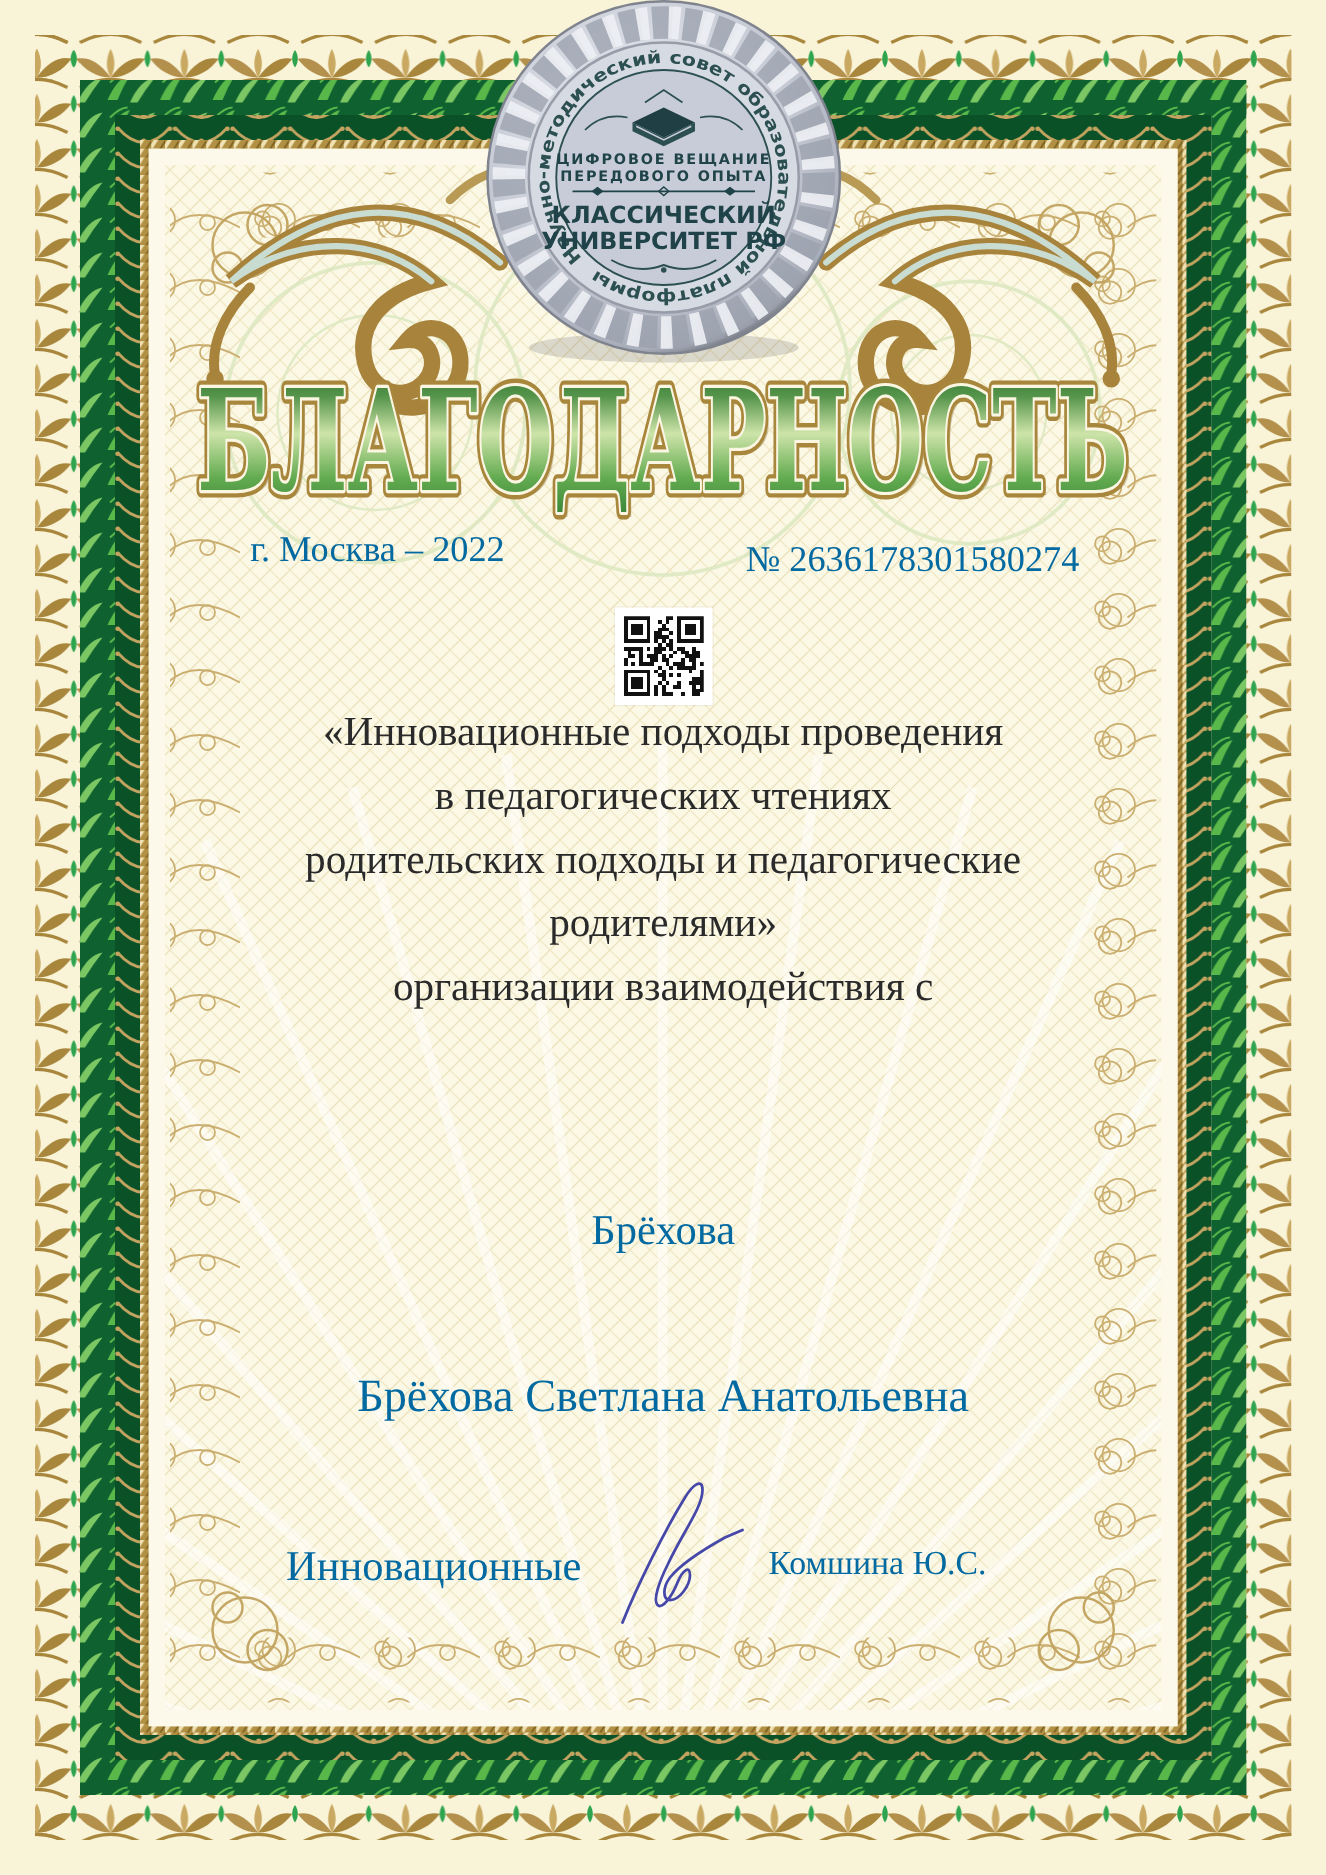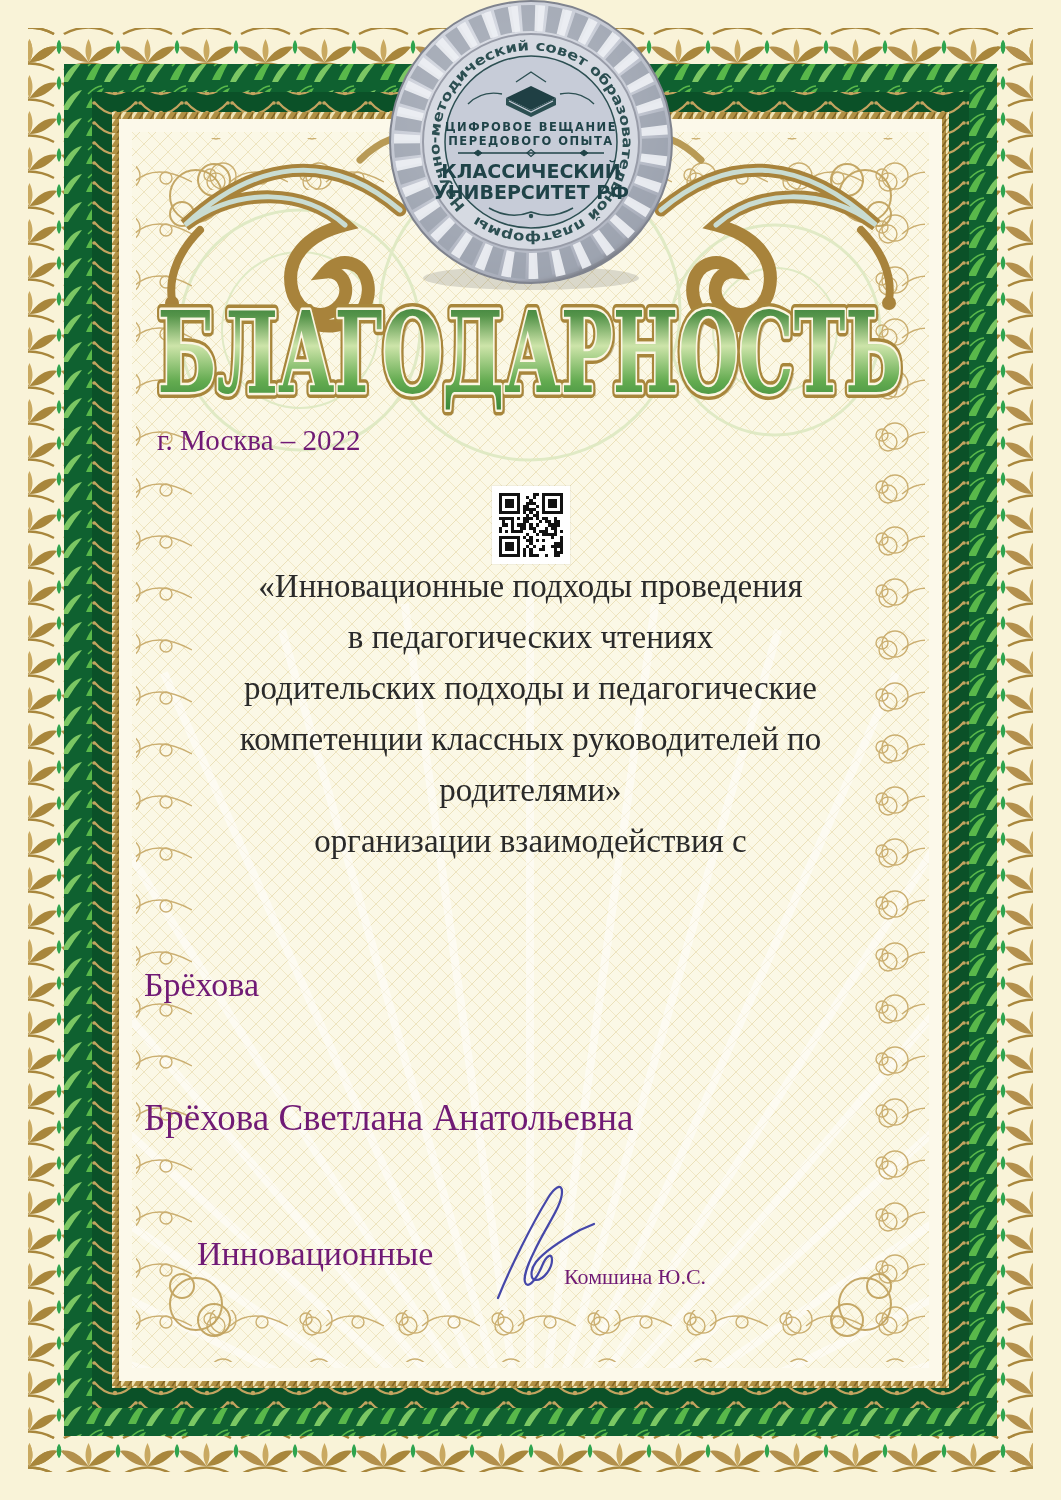--- a/index.html
+++ b/index.html
@@ -1,28 +1,28 @@
 <!DOCTYPE html>
 <html><head>
 <meta charset="utf-8">
 <style>
   html,body{margin:0;padding:0;background:#e8e4d4;}
   .page{position:relative;width:1061px;height:1500px;background:#F9F3D8;overflow:hidden;
         font-family:"Liberation Serif","DejaVu Serif",serif;}
   .bg{position:absolute;left:0;top:0;width:1061px;height:1500px;}
   .abs{position:absolute;}
-  .doc-text{color:#701a75;}
+  .doc-text{color:#0369a1;text-align:center;}
   .place-year{left:157px;top:424px;width:290px;font-size:29px;}
   .doc-number{left:580px;top:432px;width:300px;font-size:29px;}
   .body-lines{left:144px;top:561px;width:773px;}
   .bline{font-size:33px;line-height:51px;color:#2a2a2a;text-align:center;}
   .participant-label{left:144px;top:966px;width:773px;font-size:34px;}
   .participant-name{left:144px;top:1068px;width:773px;font-size:37px;font-weight:normal;margin-top:28px;}
   .signer-role{left:197px;top:1235px;width:300px;font-size:34px;}
-  .signer-name{left:564px;top:1235px;width:300px;font-size:22px;margin-top:29px;}
+  .signer-name{left:552px;top:1235px;width:300px;font-size:27px;}
   .qr-box{left:492px;top:486px;width:78px;height:78px;background:#ffffff;
           box-shadow:0 0 0 1px rgba(0,0,0,0.04);display:flex;align-items:center;justify-content:center;}
   .sig-svg{left:470px;top:1168px;}
 </style>
 </head>
 <body>
 
 <div class="page">
 
   <svg class="bg" width="1061" height="1500" viewBox="0 0 1061 1500">
@@ -241,20 +241,21 @@
 
     <g font-family="DejaVu Serif, serif" font-weight="bold" font-size="112" text-anchor="middle">
       <text x="534" y="396" fill="rgba(120,95,35,0.35)" textLength="745" lengthAdjust="spacingAndGlyphs">БЛАГОДАРНОСТЬ</text>
       <text x="530" y="392" fill="none" stroke="#A8863B" stroke-width="12" stroke-linejoin="round" textLength="745" lengthAdjust="spacingAndGlyphs">БЛАГОДАРНОСТЬ</text>
       <text x="530" y="392" fill="none" stroke="#FBF6E2" stroke-width="5" stroke-linejoin="round" textLength="745" lengthAdjust="spacingAndGlyphs">БЛАГОДАРНОСТЬ</text>
       <text x="530" y="392" fill="url(#titleGrad)" textLength="745" lengthAdjust="spacingAndGlyphs">БЛАГОДАРНОСТЬ</text>
     </g>
   </svg>
 
   <div class="abs doc-text place-year">г. Москва – 2022</div>
+  <div class="abs doc-text doc-number">№ 2636178301580274</div>
 
   <div class="abs qr-box">
     <svg id="qr-svg" width="64" height="64" viewBox="0 0 21 21" shape-rendering="crispEdges">
         <rect x="11" y="0" width="1" height="1" fill="#111"></rect>
         <rect x="12" y="0" width="1" height="1" fill="#111"></rect>
         <rect x="9" y="1" width="1" height="1" fill="#111"></rect>
         <rect x="11" y="1" width="1" height="1" fill="#111"></rect>
         <rect x="10" y="2" width="1" height="1" fill="#111"></rect>
         <rect x="9" y="3" width="1" height="1" fill="#111"></rect>
         <rect x="10" y="3" width="1" height="1" fill="#111"></rect>
@@ -387,21 +388,20 @@
                    <rect x="1" y="15" width="5" height="5" fill="#fff"></rect>
                    <rect x="2" y="16" width="3" height="3" fill="#111"></rect>
         </g>
       </svg>
   </div>
 
   <div class="abs body-lines">
     <div class="bline">«Инновационные подходы проведения</div>
     <div class="bline">в педагогических чтениях</div>
     <div class="bline">родительских подходы и педагогические</div>
-    <div class="bline">компетенции классных руководителей по</div>
     <div class="bline">родителями»</div>
     <div class="bline">организации взаимодействия с</div>
   </div>
 
   <div class="abs doc-text participant-label">Брёхова</div>
   <div class="abs doc-text participant-name">Брёхова Светлана Анатольевна</div>
 
   <div class="abs doc-text signer-role">Инновационные</div>
   <div class="abs doc-text signer-name">Комшина Ю.С.</div>
 

